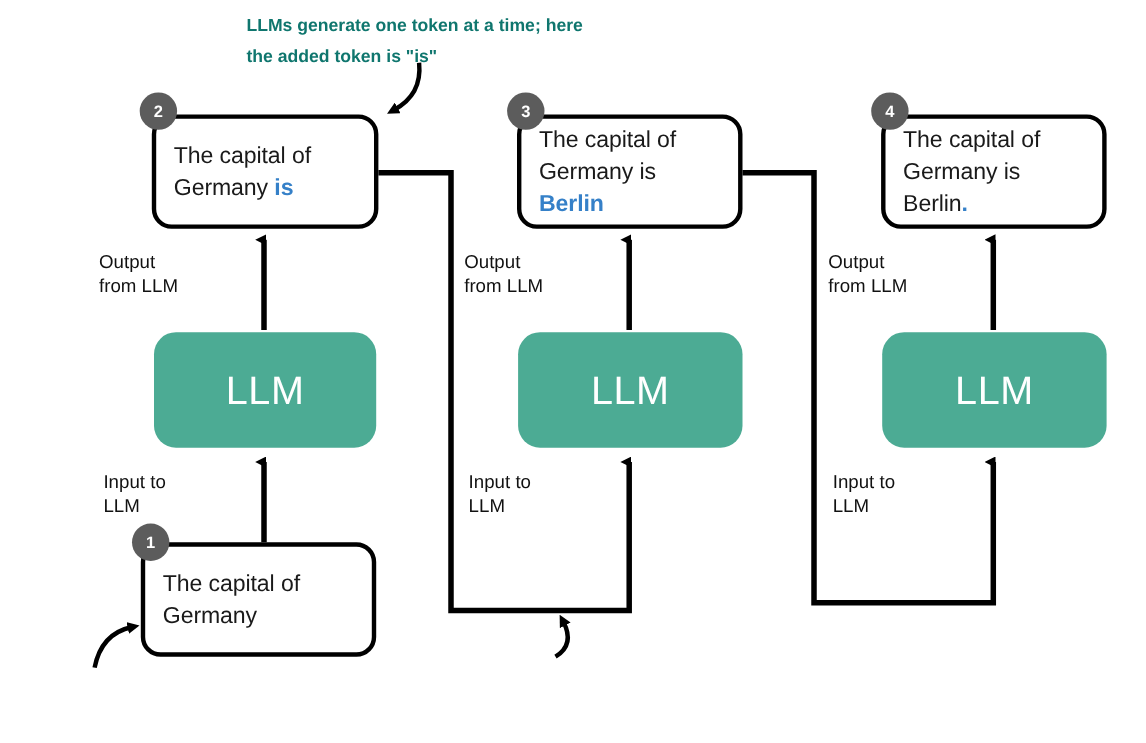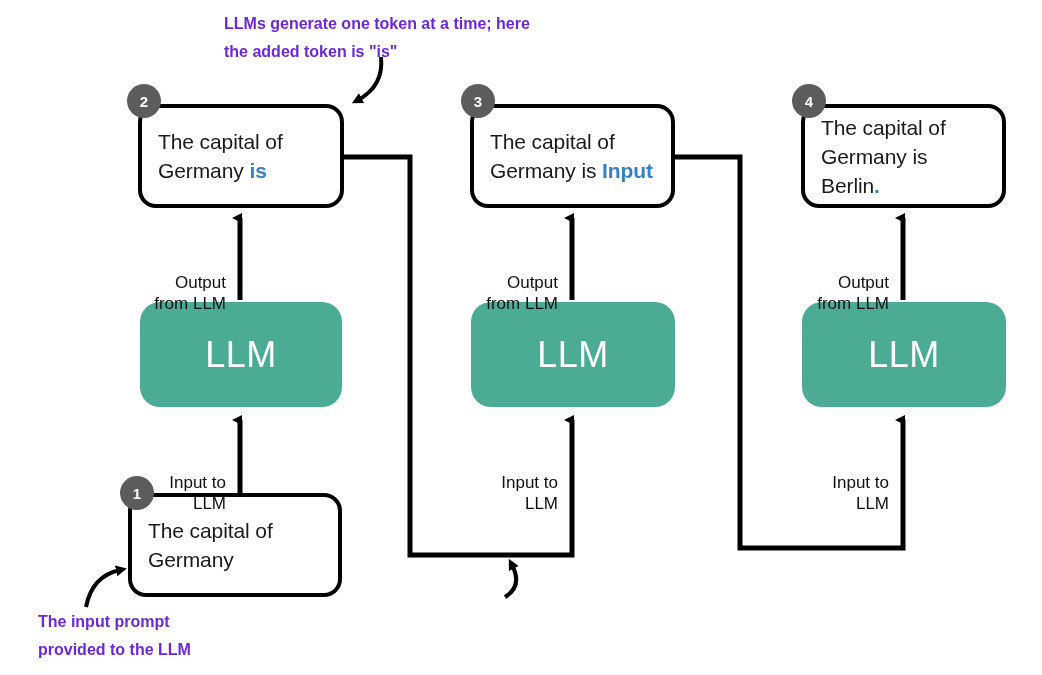--- a/index.html
+++ b/index.html
@@ -88,29 +88,29 @@
 
   
   .edge-label {
     position: absolute;
     font-size: 17px;
     line-height: 21px;
     color: #111111;
     z-index: 4;
     white-space: pre-line;
   }
-  .edge-label.right-al { text-align: right; margin-top: 44px; }
+  .edge-label.right-al { text-align: left; }
 
   
   .note {
     position: absolute;
     font-size: 16px;
     line-height: 28px;
     font-weight: bold;
-    color: #6d28d9;
+    color: #0f766e;
     z-index: 4;
     white-space: pre-line;
   }
 </style>
 </head>
 <body>
 
 <div id="stage">
 
   <svg id="wires" viewBox="0 0 1042 675" xmlns="http://www.w3.org/2000/svg">
@@ -164,21 +164,21 @@
     <div class="txt">
       <span>The capital of</span><br>
       <span>Germany </span><span class="tok">is</span>
     </div>
   </div>
   <div class="badge" style="left:127px; top:84px;">2</div>
 
   <div class="bubble" style="left:470px; top:104px; width:205px; height:104px;">
     <div class="txt">
       <span>The capital of</span><br>
-      <span>Germany is </span><span class="tok">Input</span>
+      <span>Germany is </span><span class="tok">Berlin</span>
     </div>
   </div>
   <div class="badge" style="left:461px; top:84px;">3</div>
 
   <div class="bubble" style="left:801px; top:104px; width:205px; height:104px;">
     <div class="txt">
       <span>The capital of</span><br>
       <span>Germany is Berlin</span><span class="tok-dot">.</span>
     </div>
   </div>
@@ -209,17 +209,15 @@
 LLM</div>
 
   <div class="bubble" style="left:128px; top:493px; width:214px; height:104px;">
     <div class="txt">
       <span>The capital of</span><br>
       <span>Germany</span>
     </div>
   </div>
   <div class="badge" style="left:120px; top:476px;">1</div>
 
-  <div class="note" style="left:38px; top:608px; width:260px;">The input prompt
-provided to the LLM</div>
 
 
 </div>
 
 </body></html>

